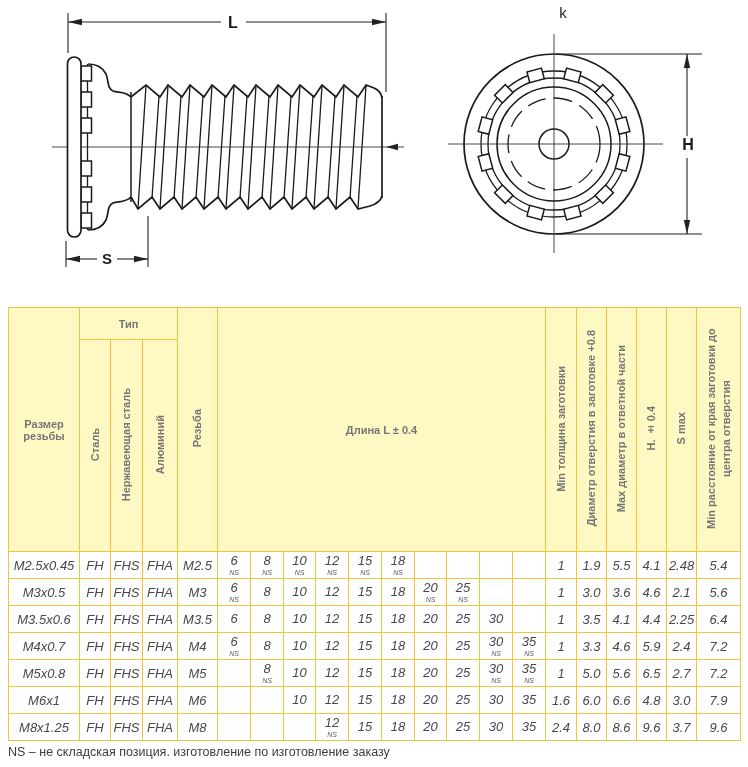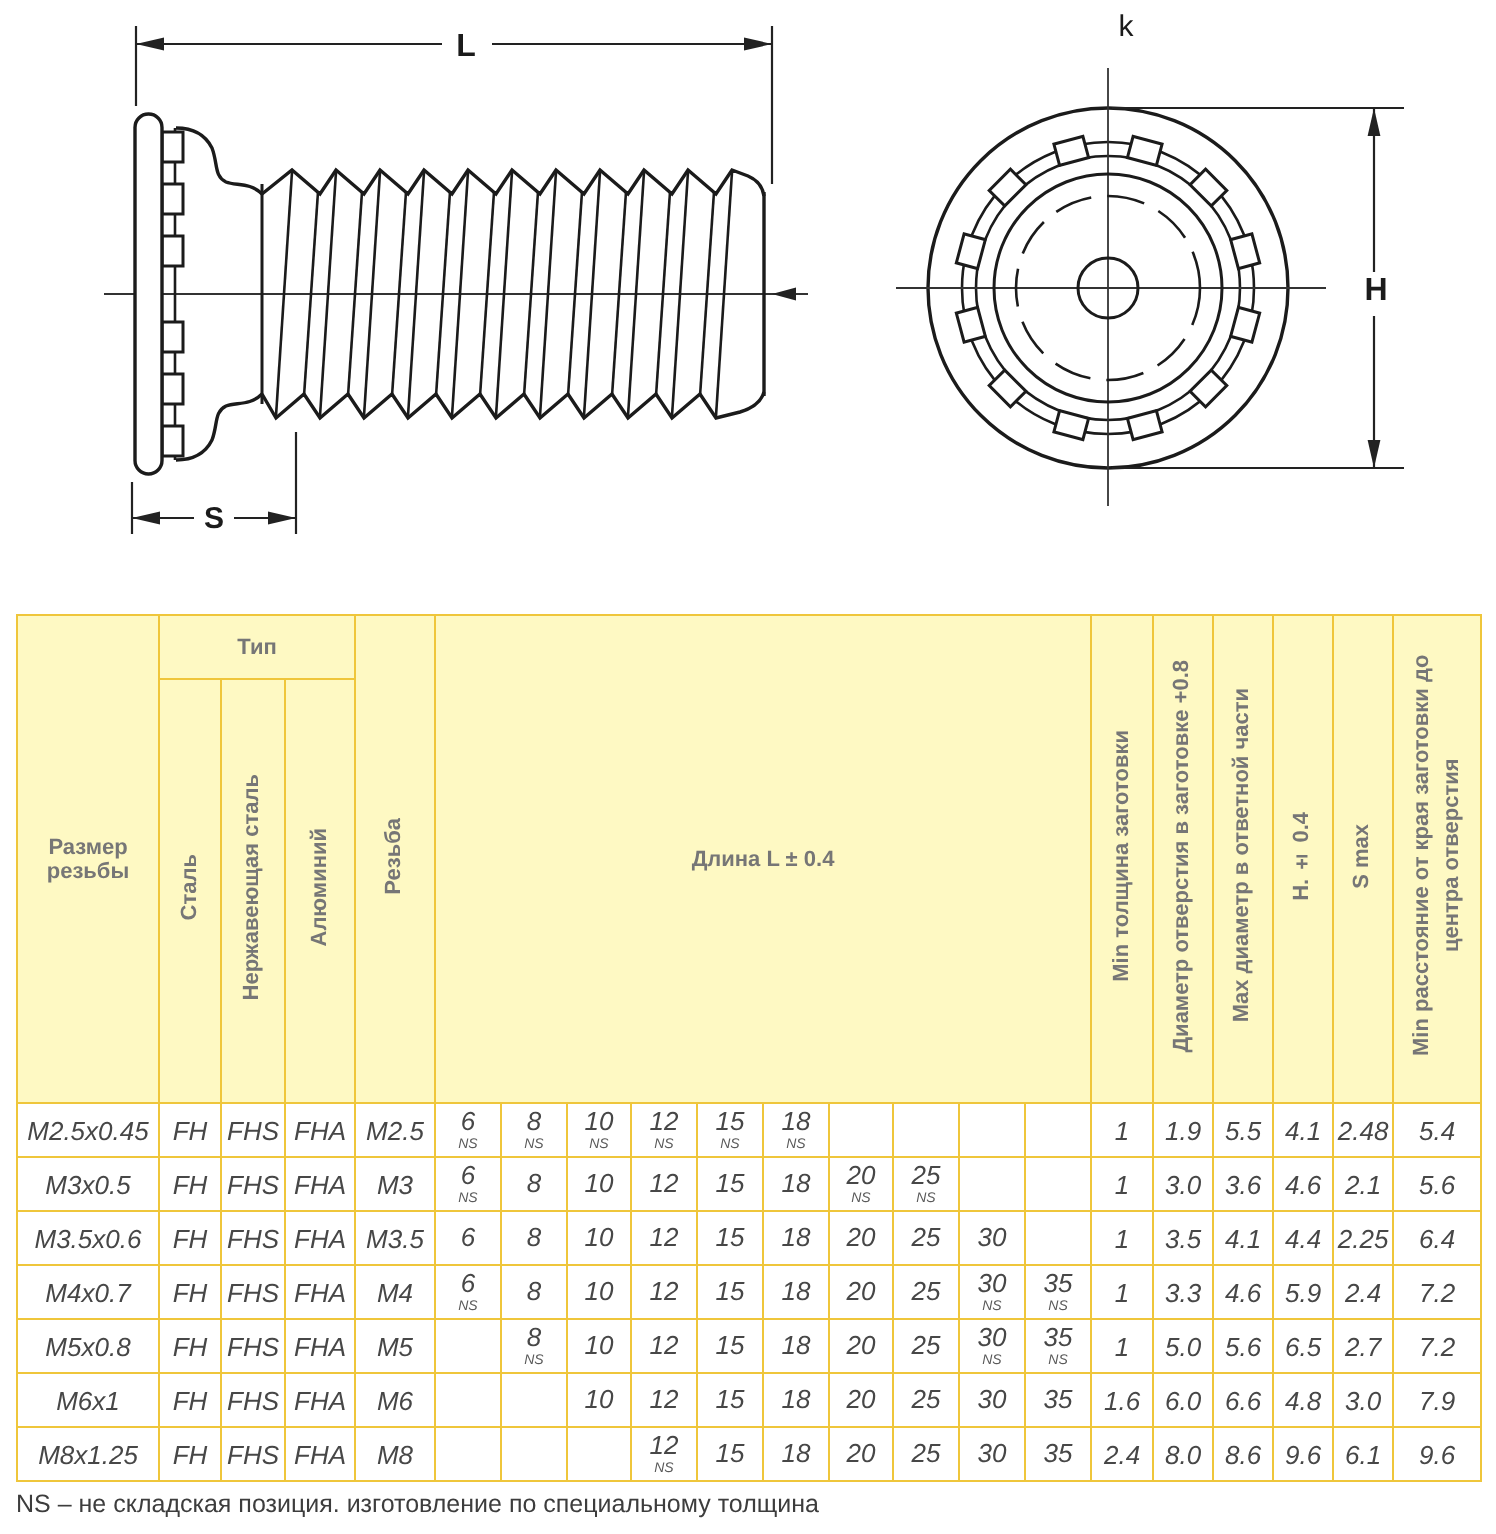--- a/index.html
+++ b/index.html
@@ -590,20 +590,20 @@
           </td>
           <td>
             <div class="lv">
               <div class="v">35</div>
             </div>
           </td>
           <td>2.4</td>
           <td>8.0</td>
           <td>8.6</td>
           <td>9.6</td>
-          <td>6.1</td>
+          <td>3.7</td>
           <td>9.6</td>
         </tr>
       </tbody>
   </table>
 
-  <div class="footnote">NS – не складская позиция. изготовление по специальному толщина</div>
+  <div class="footnote">NS – не складская позиция. изготовление по изготовление заказу</div>
 </div>
 
 </body></html>

